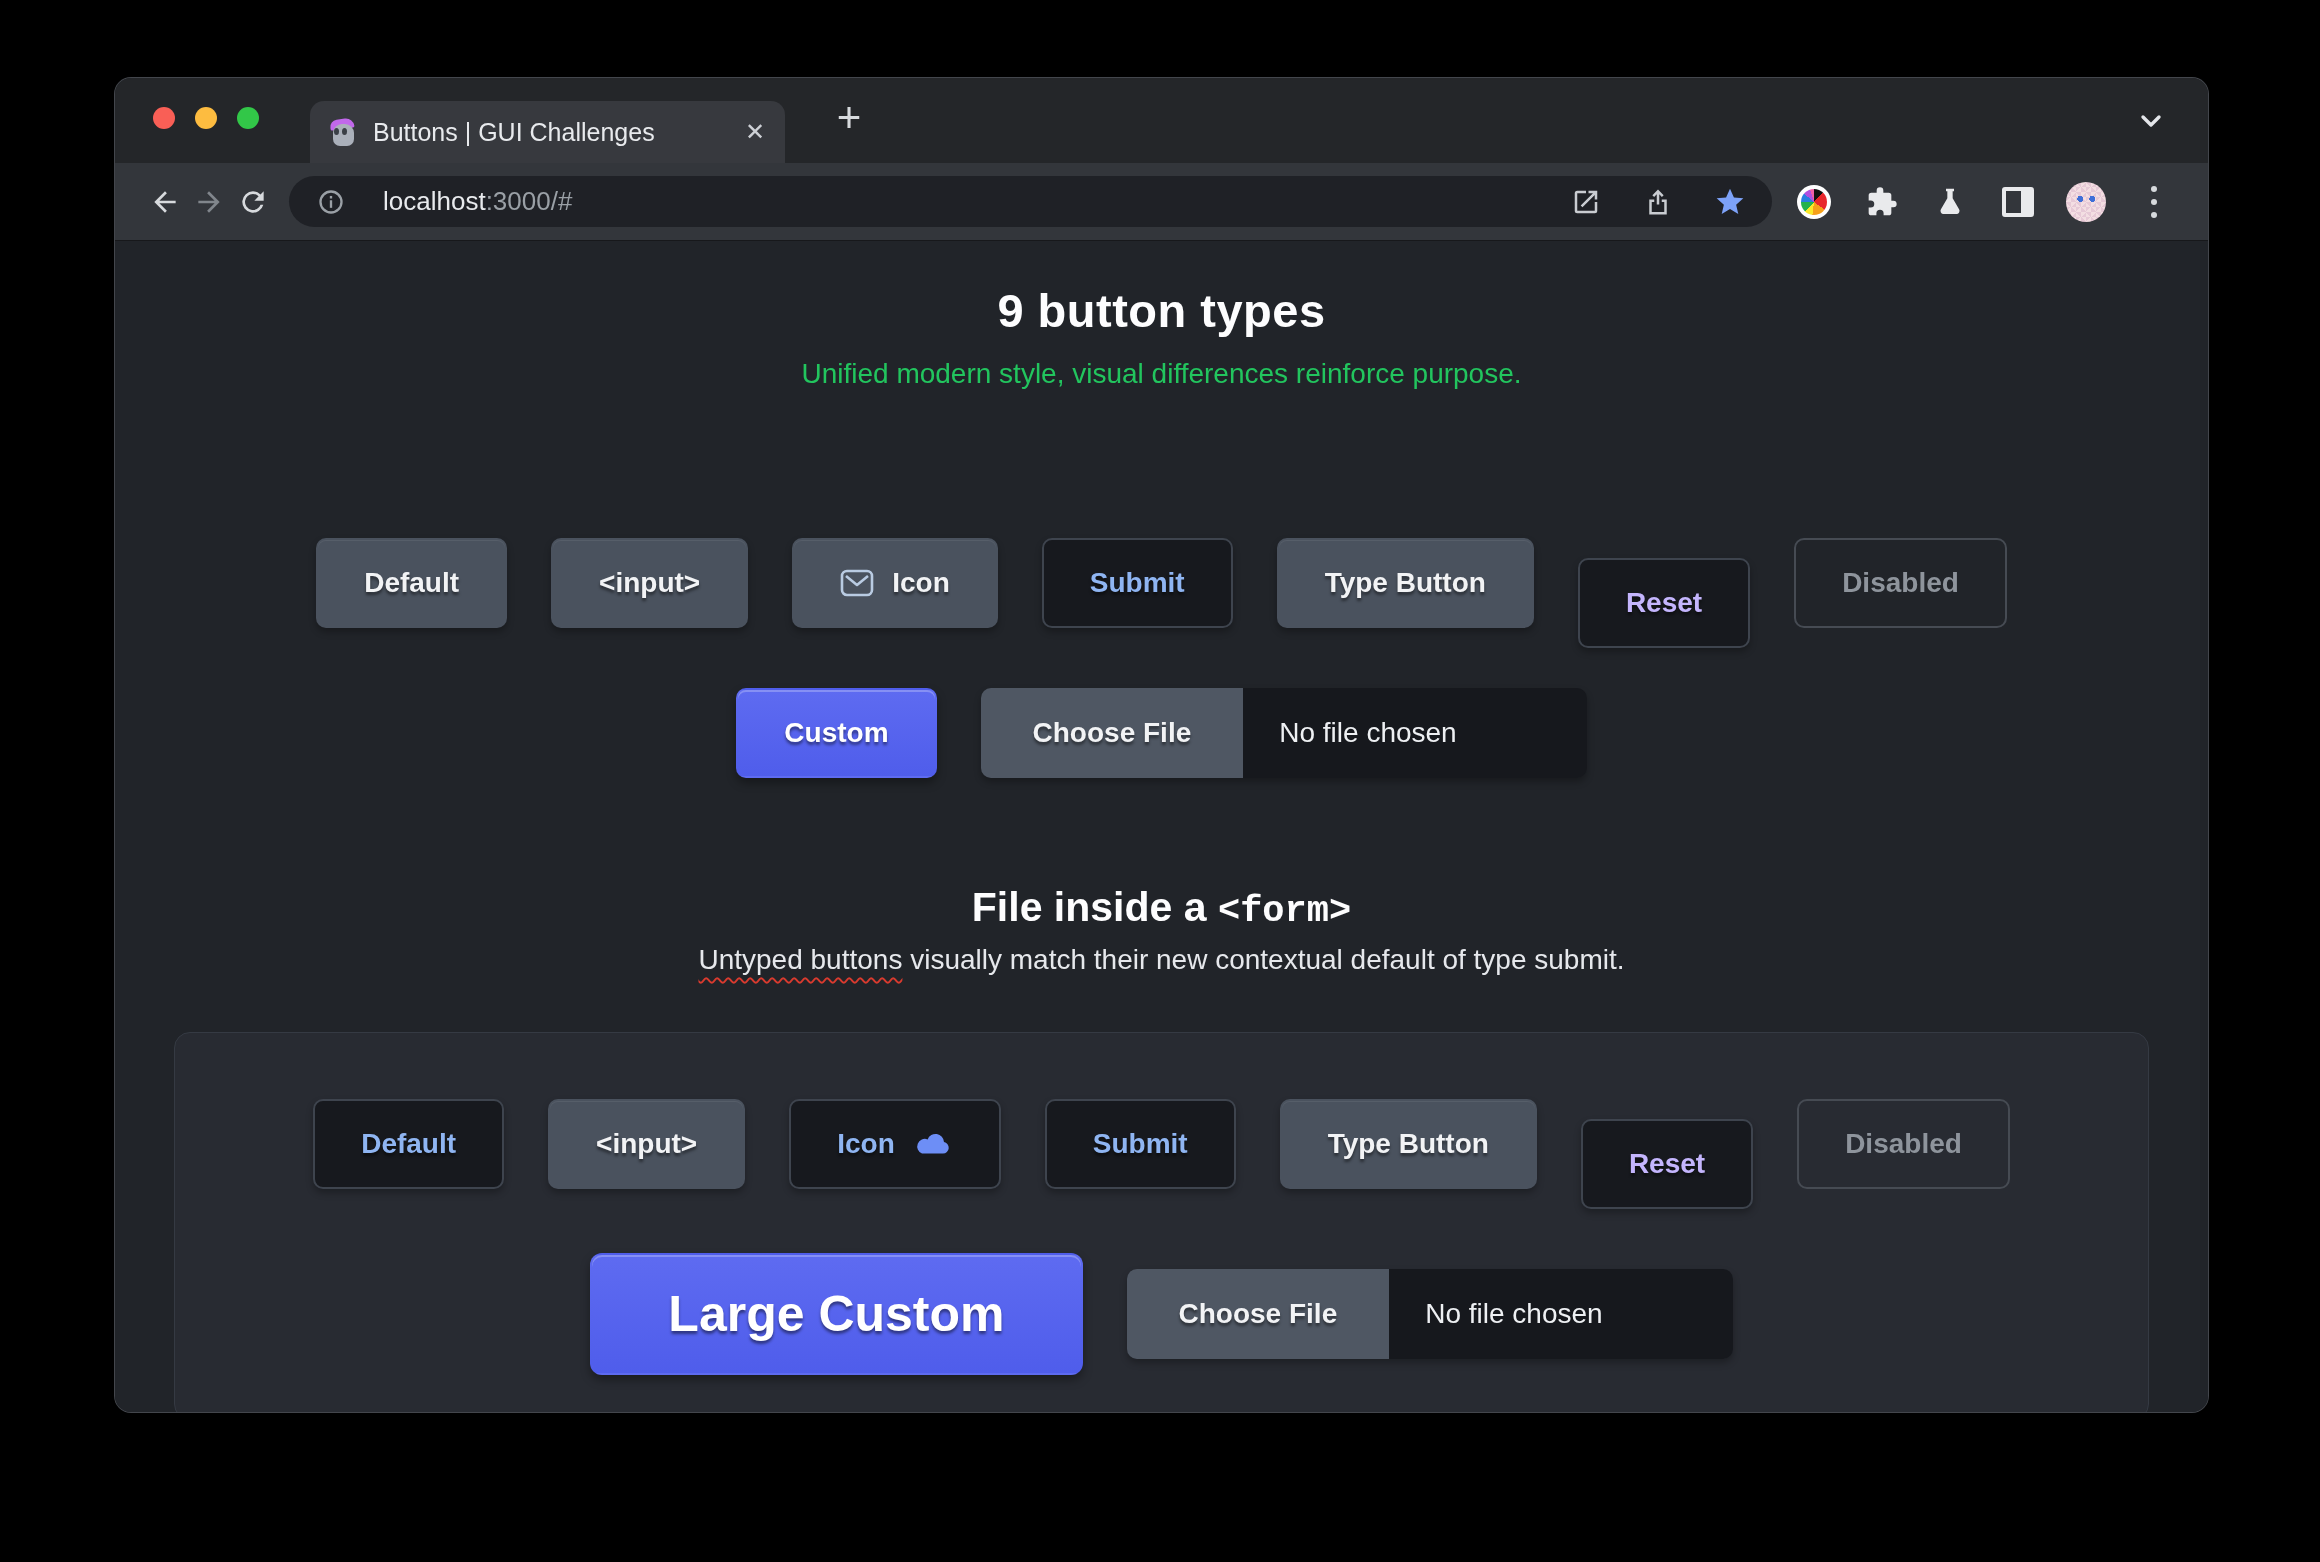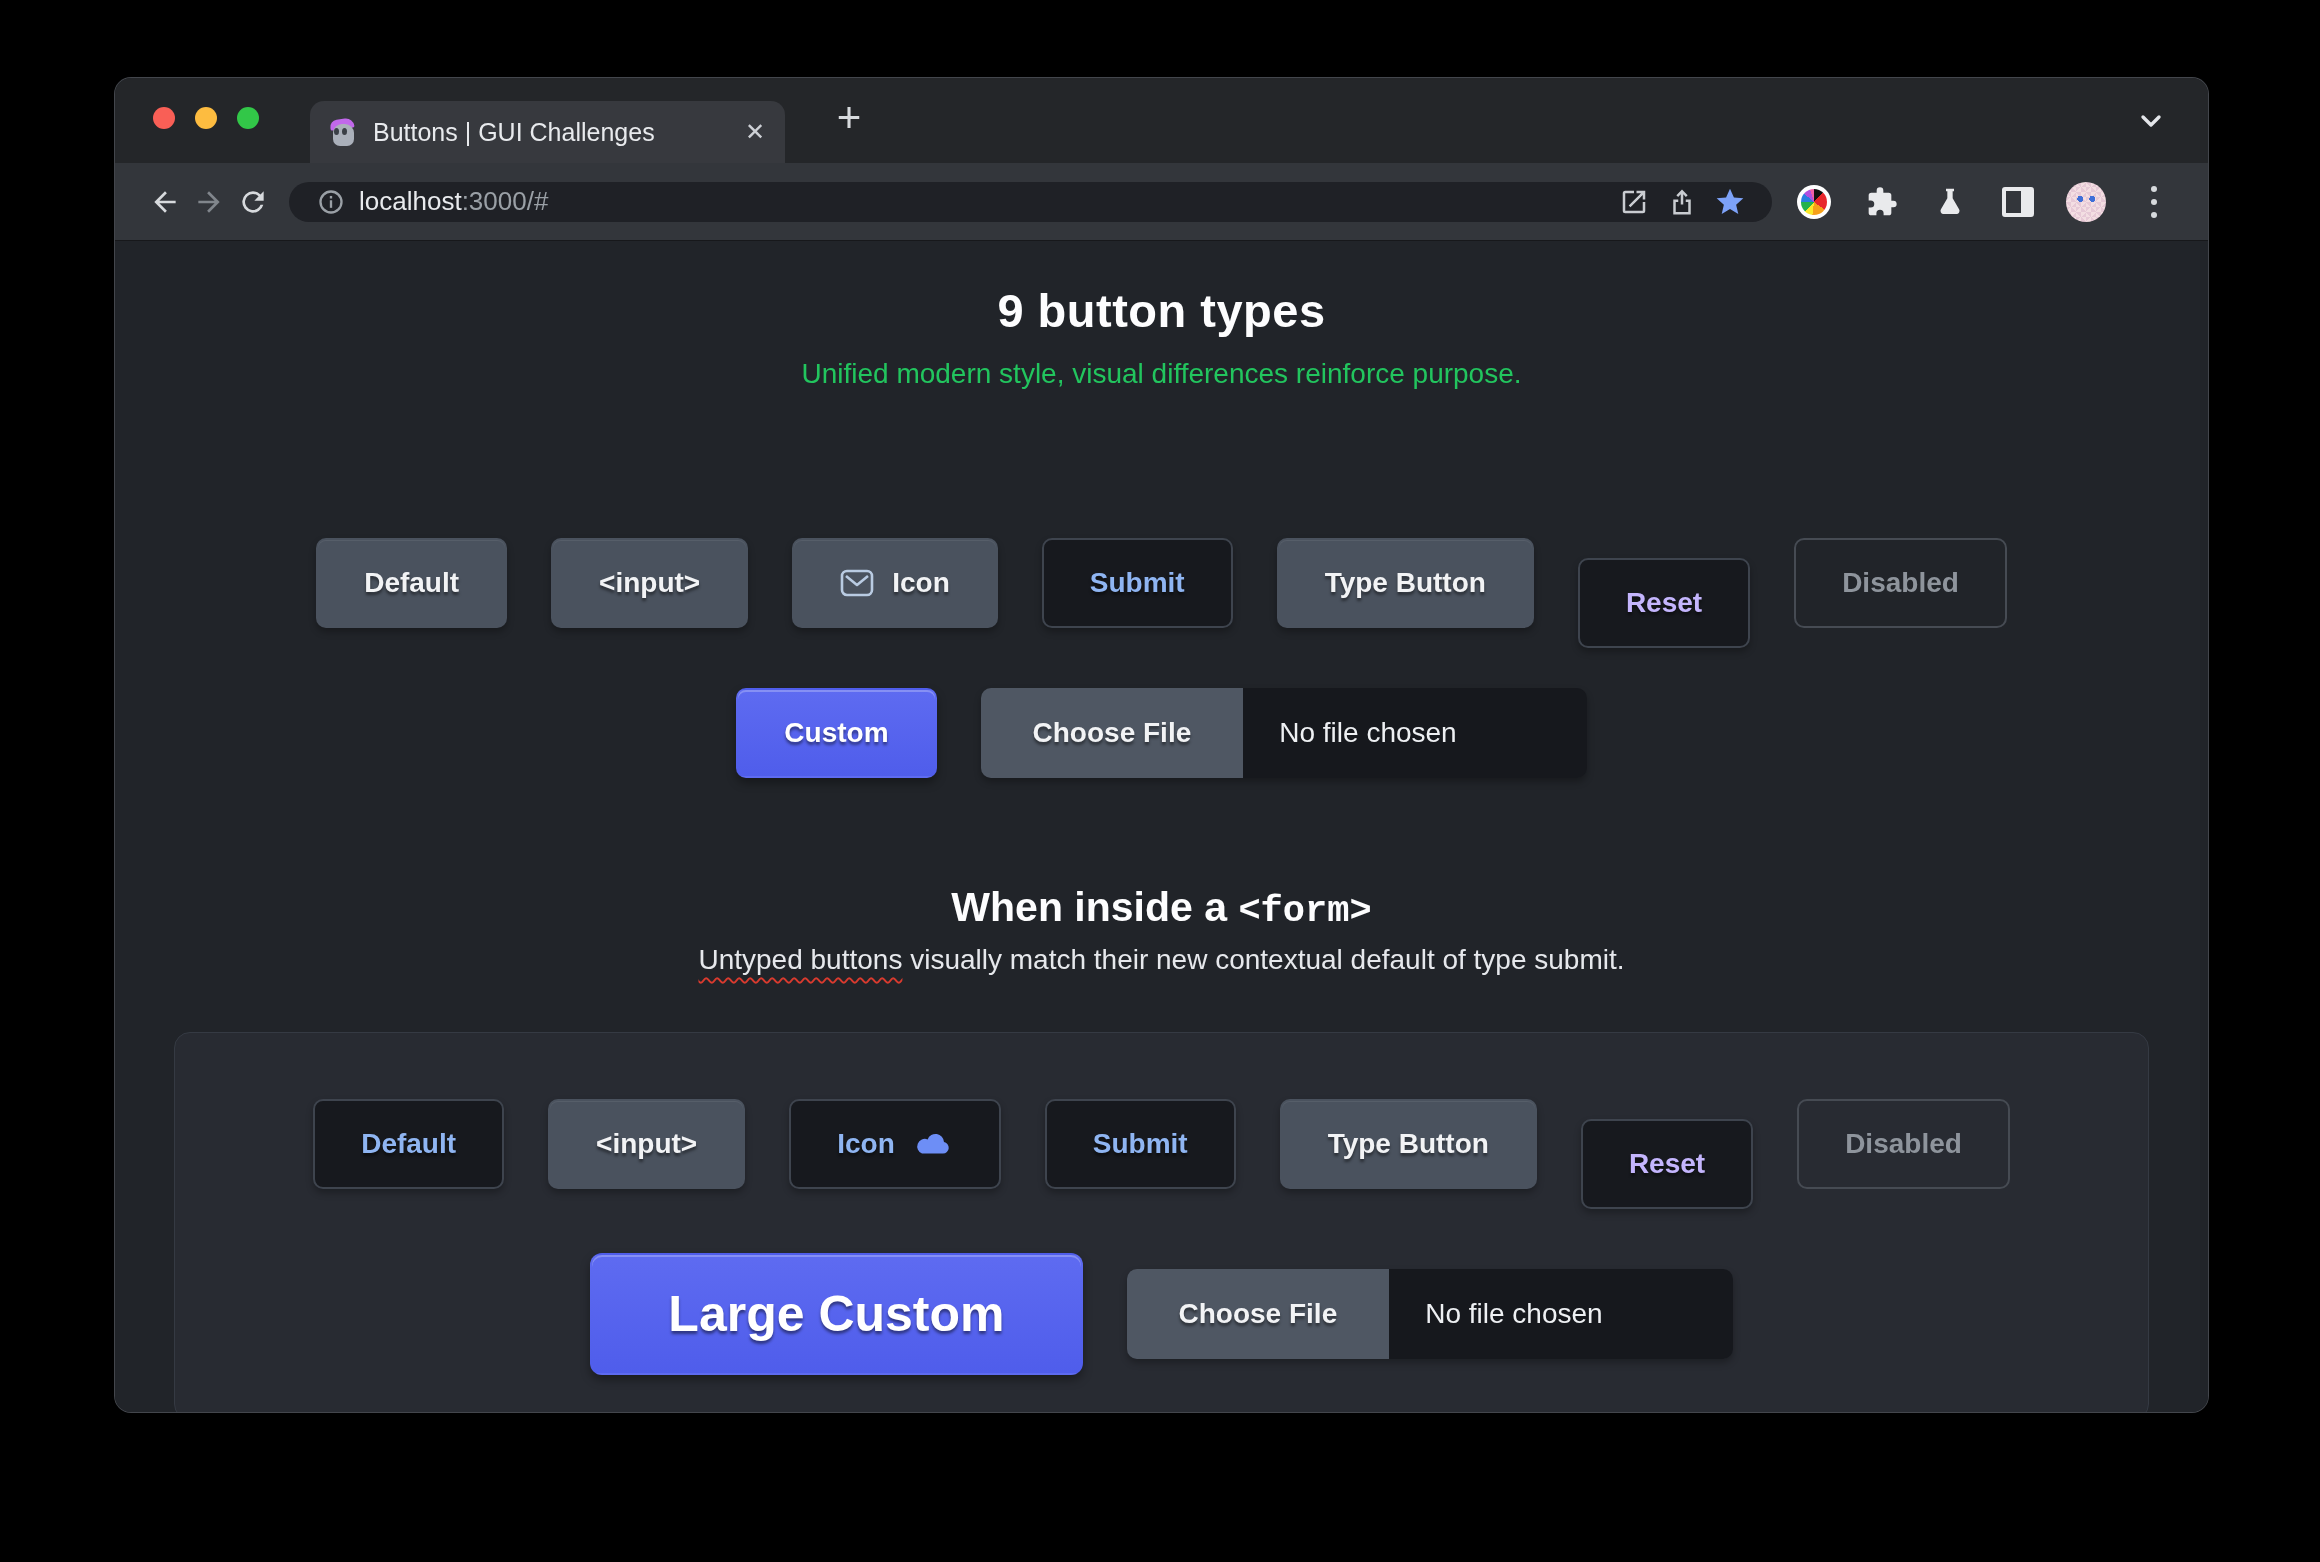--- a/index.html
+++ b/index.html
@@ -34,22 +34,22 @@
   .tab-close { color:#cdd0d5; font-size:24px; flex:none; cursor:pointer; }
   .newtab { position:absolute; left:708px; top:16px; width:52px; height:52px;
             color:#d7dadd; font-size:42px; font-weight:300; line-height:48px; text-align:center; }
   .tab-chevron { position:absolute; right:40px; top:32px; }
 
   
   .toolbar { height:78px; background:#33363b; flex:none;
              display:flex; align-items:center; padding:0 28px;
              border-bottom:1px solid #17181b; }
   .navbtn { width:44px; height:44px; display:flex; align-items:center; justify-content:center; flex:none; }
-  .omnibox { flex:1; height:40px; margin:0 22px 0 14px; background:#1f2126; border-radius:26px;
-             display:flex; align-items:center; padding:0 22px; gap:8px; min-width:0; }
+  .omnibox { flex:1; height:51px; margin:0 22px 0 14px; background:#1f2126; border-radius:26px;
+             display:flex; align-items:center; padding:0 22px; gap:32px; min-width:0; }
   .url { font-size:26px; color:#e8eaed; white-space:nowrap; }
   .url .muted { color:#9aa0a6; }
   .omni-spacer { flex:1; }
   .omni-ic { width:40px; height:40px; display:flex; align-items:center; justify-content:center; flex:none; }
   .extgroup { display:flex; align-items:center; gap:28px; flex:none; padding-right:6px; }
   .extic { width:40px; height:40px; display:flex; align-items:center; justify-content:center; }
   .colorwheel { width:34px; height:34px; border-radius:50%; background:#fff; position:relative; }
   .colorwheel::after { content:""; position:absolute; inset:4px; border-radius:50%;
       background:conic-gradient(#111 0 12%, #e8272b 12% 35%, #f6a019 35% 52%, #fbe92a 52% 62%,
                  #24b24c 62% 75%, #2a7de1 75% 86%, #b04fe0 86% 95%, #ef5fa7 95% 100%); }
@@ -230,21 +230,21 @@
 
     <div class="row row2">
       <button class="btn btn-custom">Custom</button>
       <div class="file">
         <span class="file-btn">Choose File</span>
         <span class="file-status">No file chosen</span>
       </div>
     </div>
 
     <h2>
-      <span>When inside a</span>
+      <span>File inside a</span>
       <code>&lt;form&gt;</code>
     </h2>
     <p class="note"><span class="squiggle">Untyped buttons</span><span> visually match their new contextual default of type submit.</span></p>
 
     <div class="card">
       <div class="row">
         <button class="btn btn-dark text-blue">Default</button>
         <button class="btn btn-gray">&lt;input&gt;</button>
         <button class="btn btn-dark text-blue">
           <span>Icon</span>

